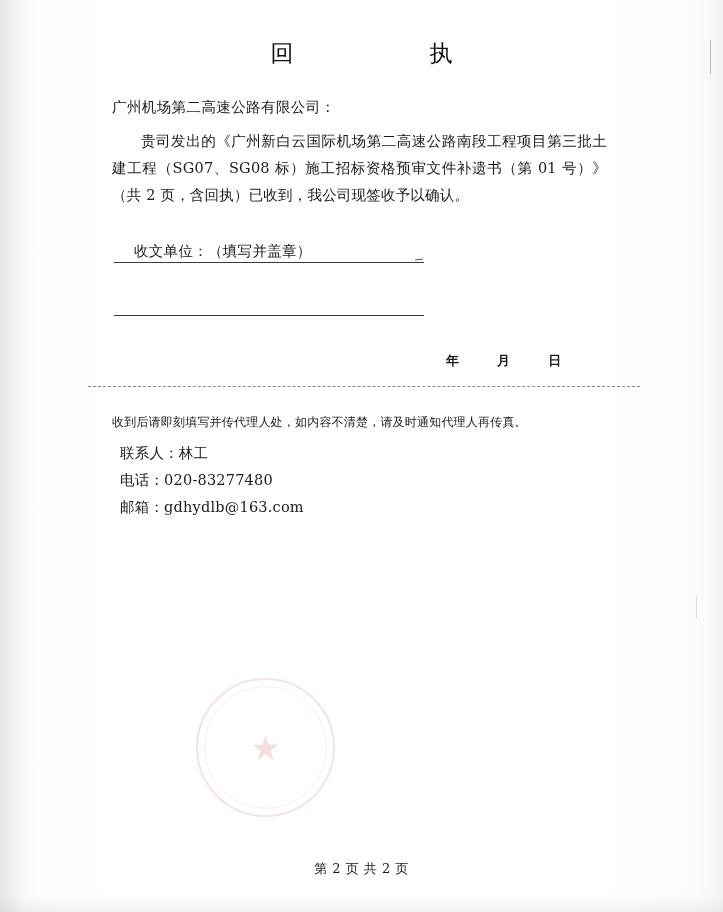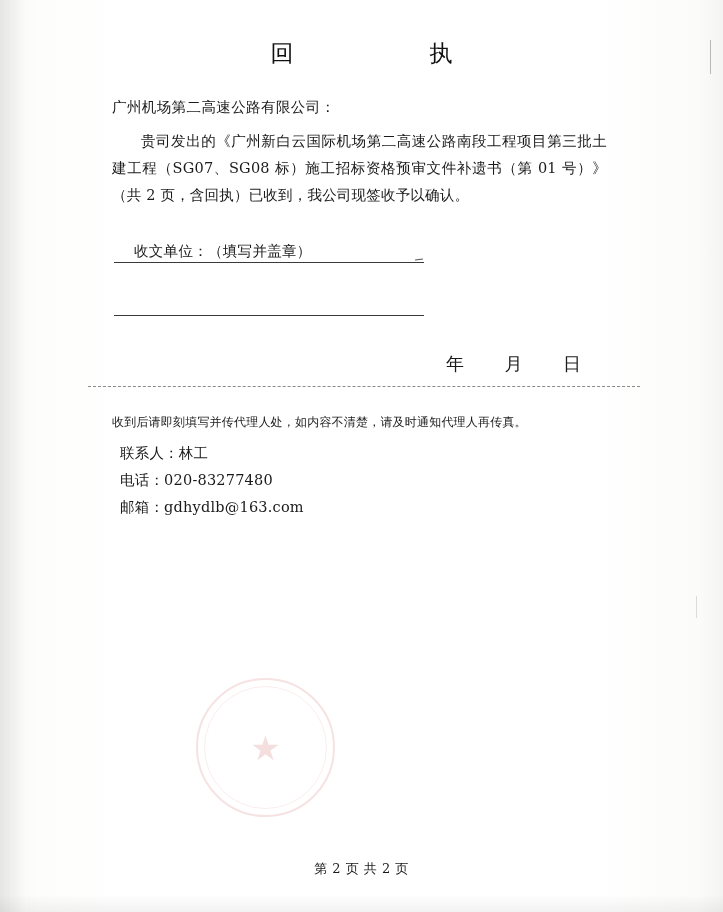--- a/index.html
+++ b/index.html
@@ -90,22 +90,23 @@
     left: 415px;
     width: 8px;
     height: 0;
     border-top: 1px solid #555;
     transform: rotate(-8deg);
   }
   .date-line {
     position: absolute;
     top: 352px;
     left: 446px;
-    font-size: 18px;
+    font-size: 13px;
     letter-spacing: 1px;
+    font-weight: bold;
   }
   .date-line span { display: inline-block; }
   .date-sep { width: 26px; }
   .dashed-sep {
     position: absolute;
     top: 386px;
     left: 88px;
     width: 552px;
     height: 0;
     border-top: 1px dashed #8a8a8a;

